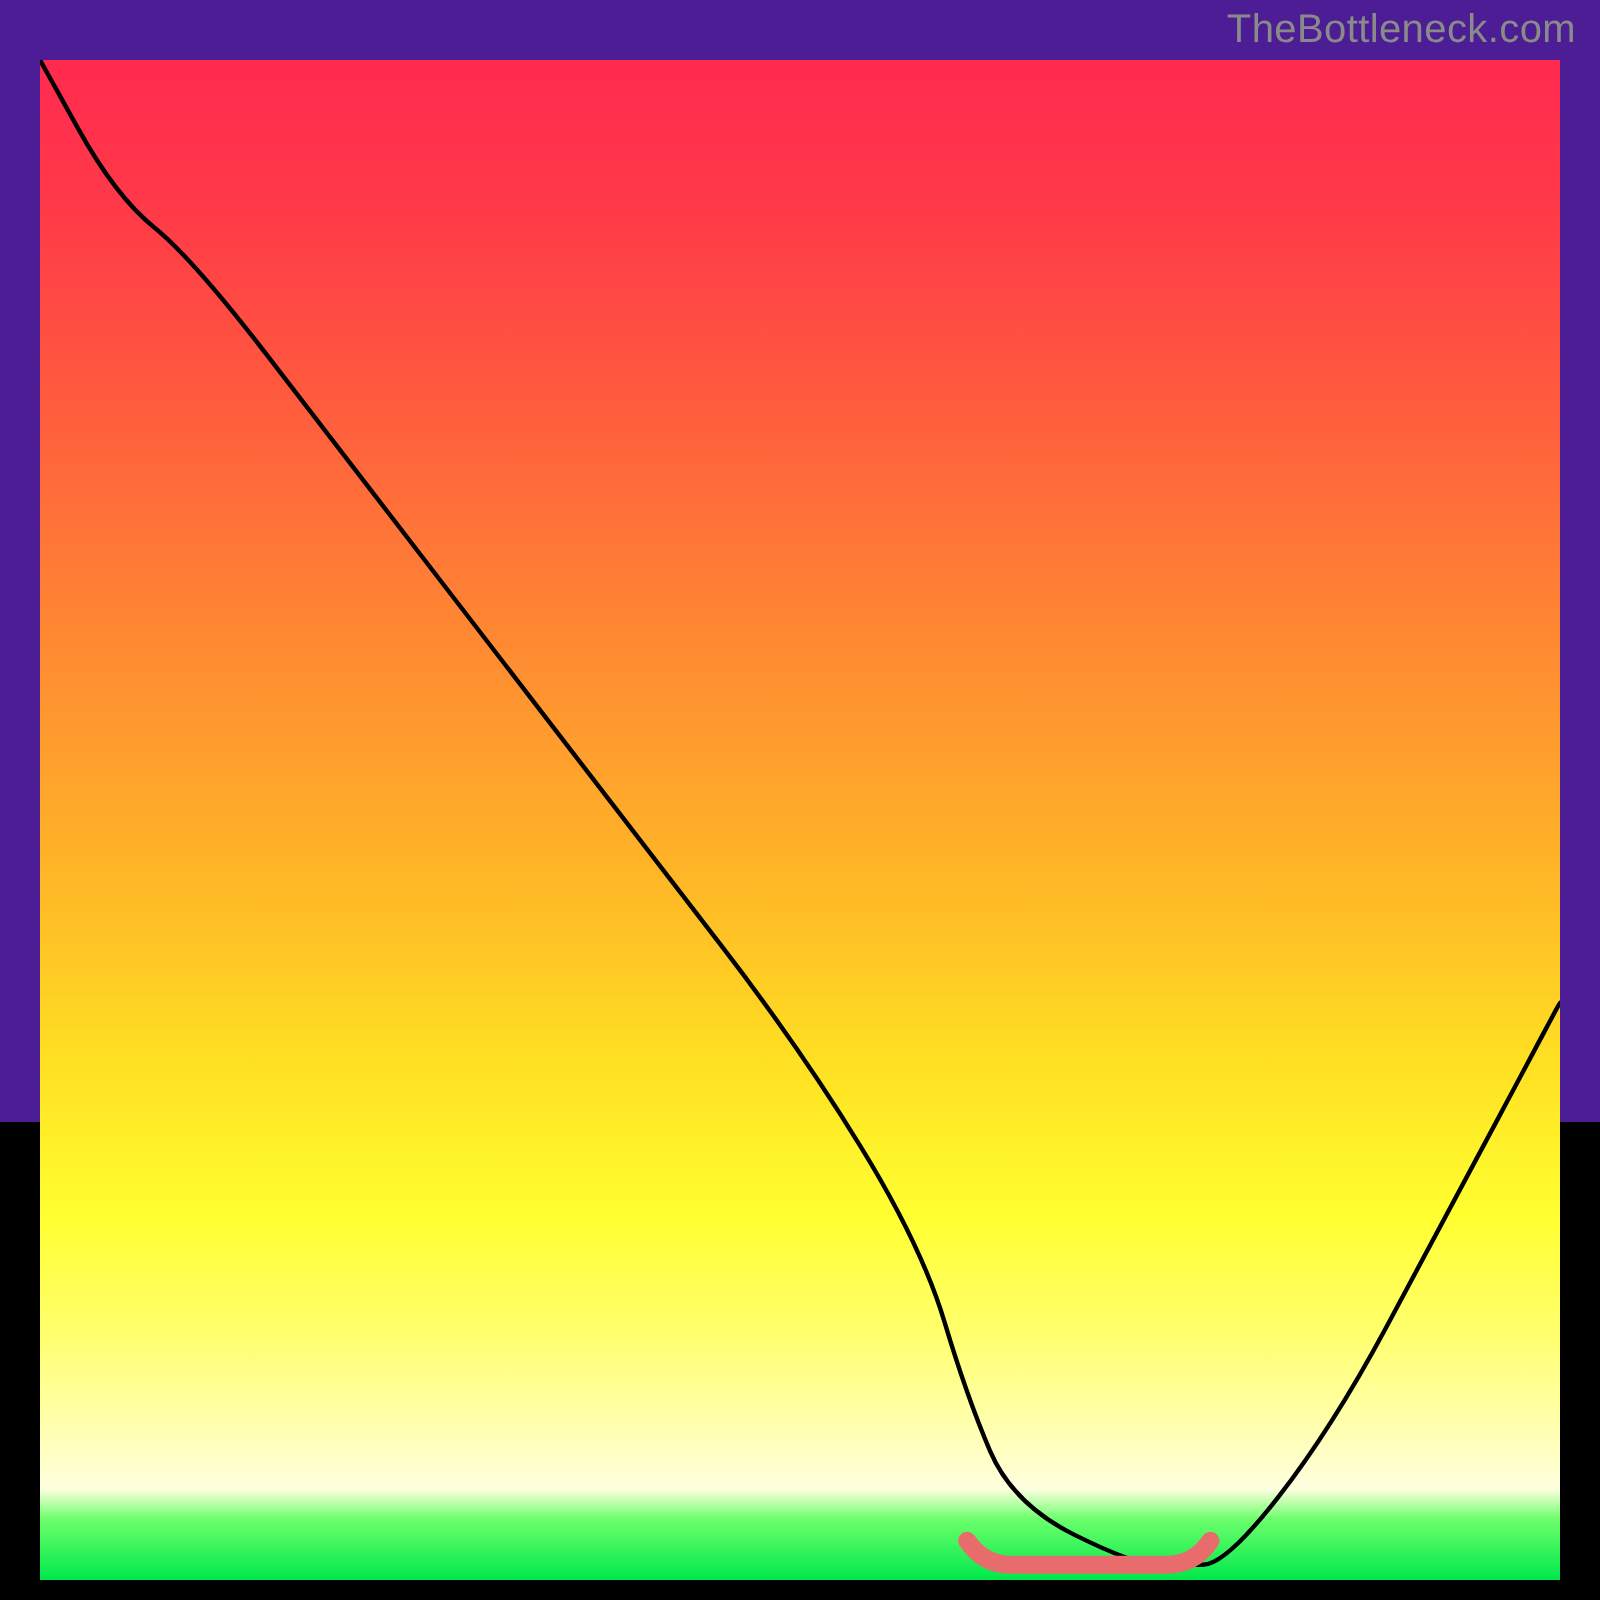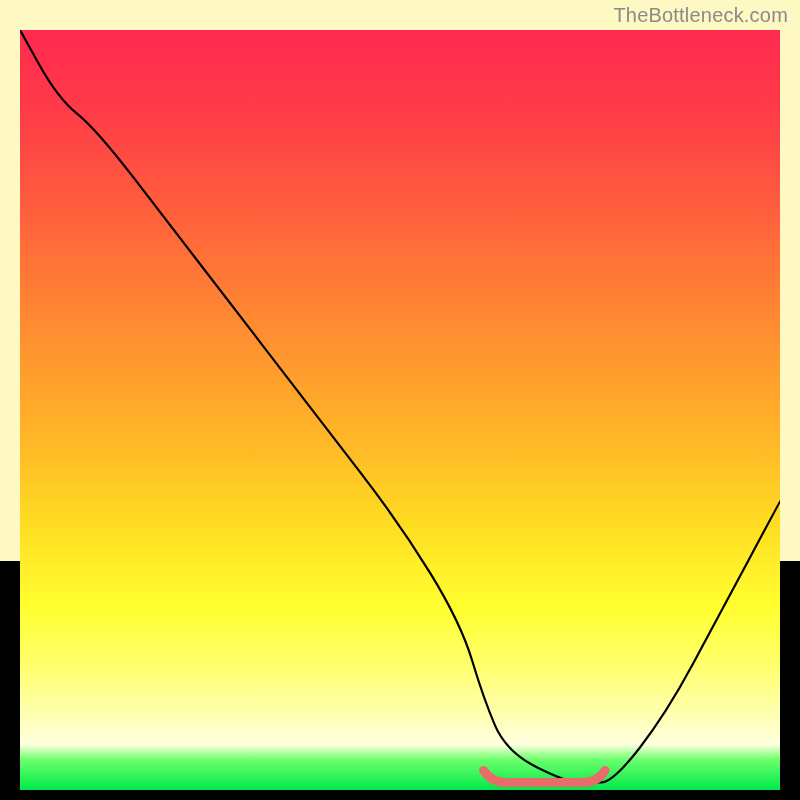--- a/index.html
+++ b/index.html
@@ -1,21 +1,21 @@
 <!DOCTYPE html>
 <html><head>
 <meta charset="utf-8">
 <style>
   * { margin: 0; padding: 0; box-sizing: border-box; }
   html, body { width: 800px; height: 800px; background: #000; overflow: hidden; }
   .frame {
     position: relative;
     width: 800px;
     height: 561px;
-    background: #fef9c3;
+    background: #4c1d95;
   }
   .plot-area {
     position: absolute;
     left: 20px;
     top: 30px;
     width: 760px;
     height: 760px;
   }
   .gradient {
     position: absolute;

